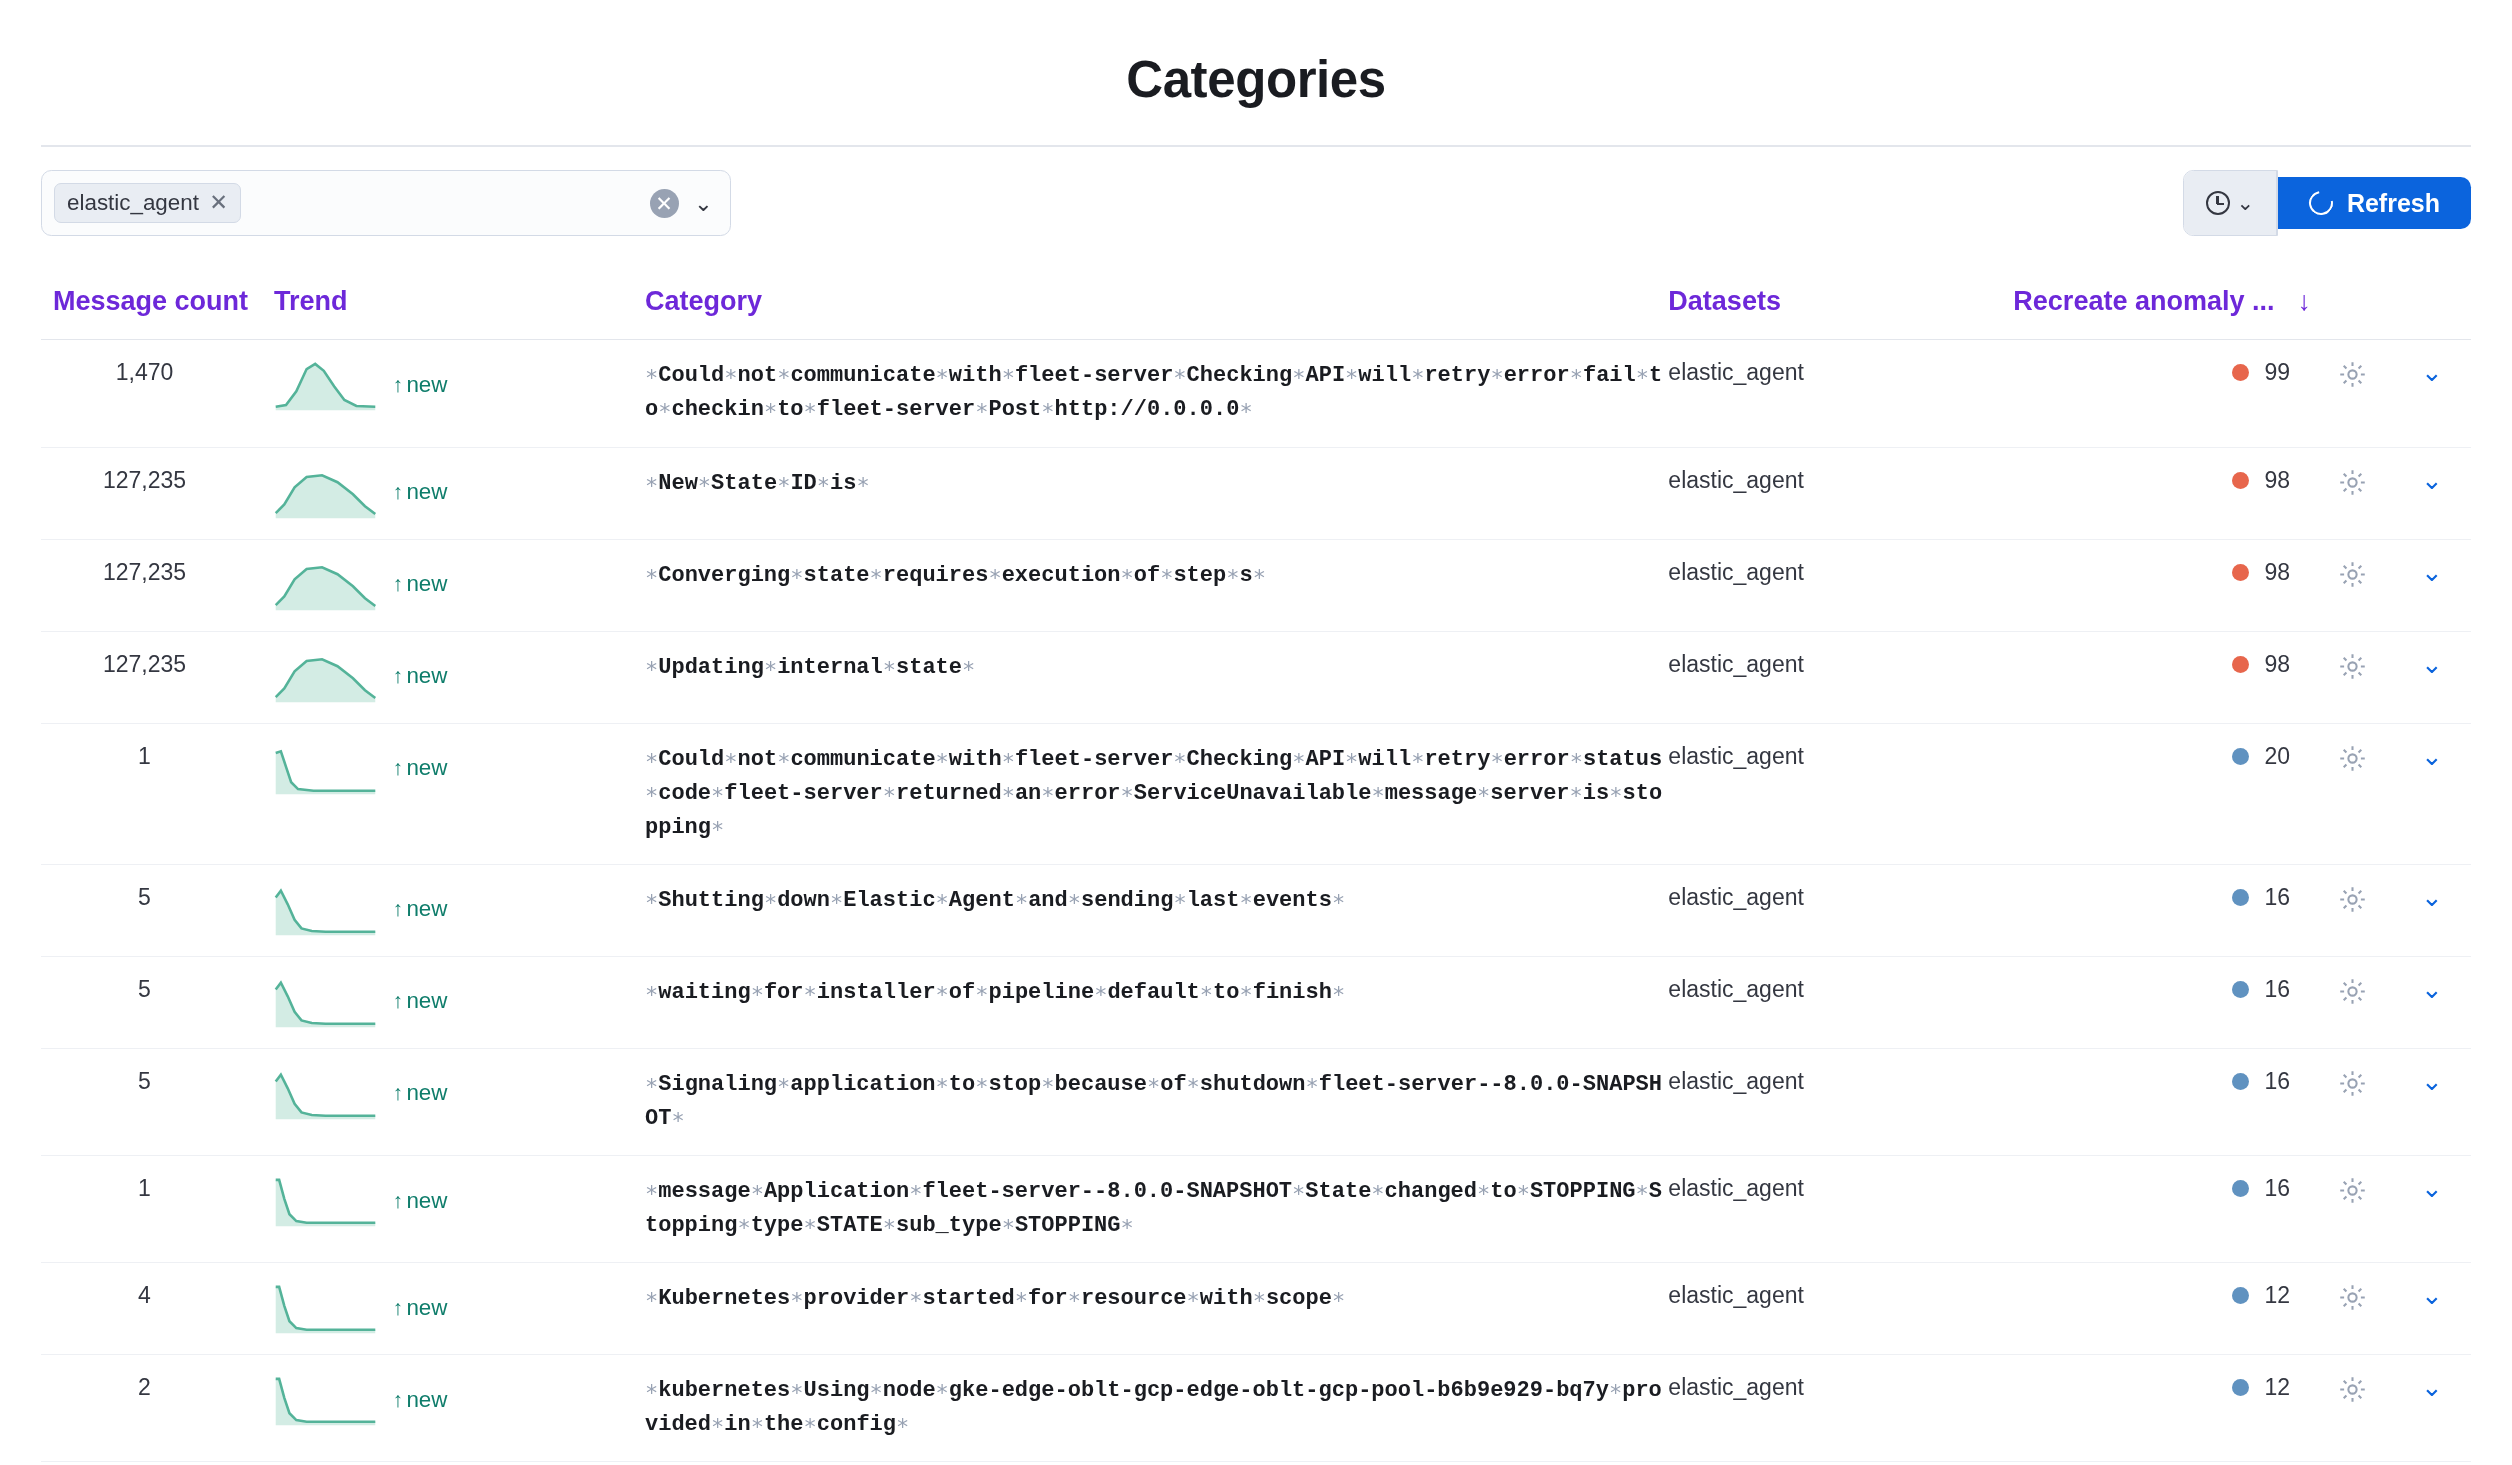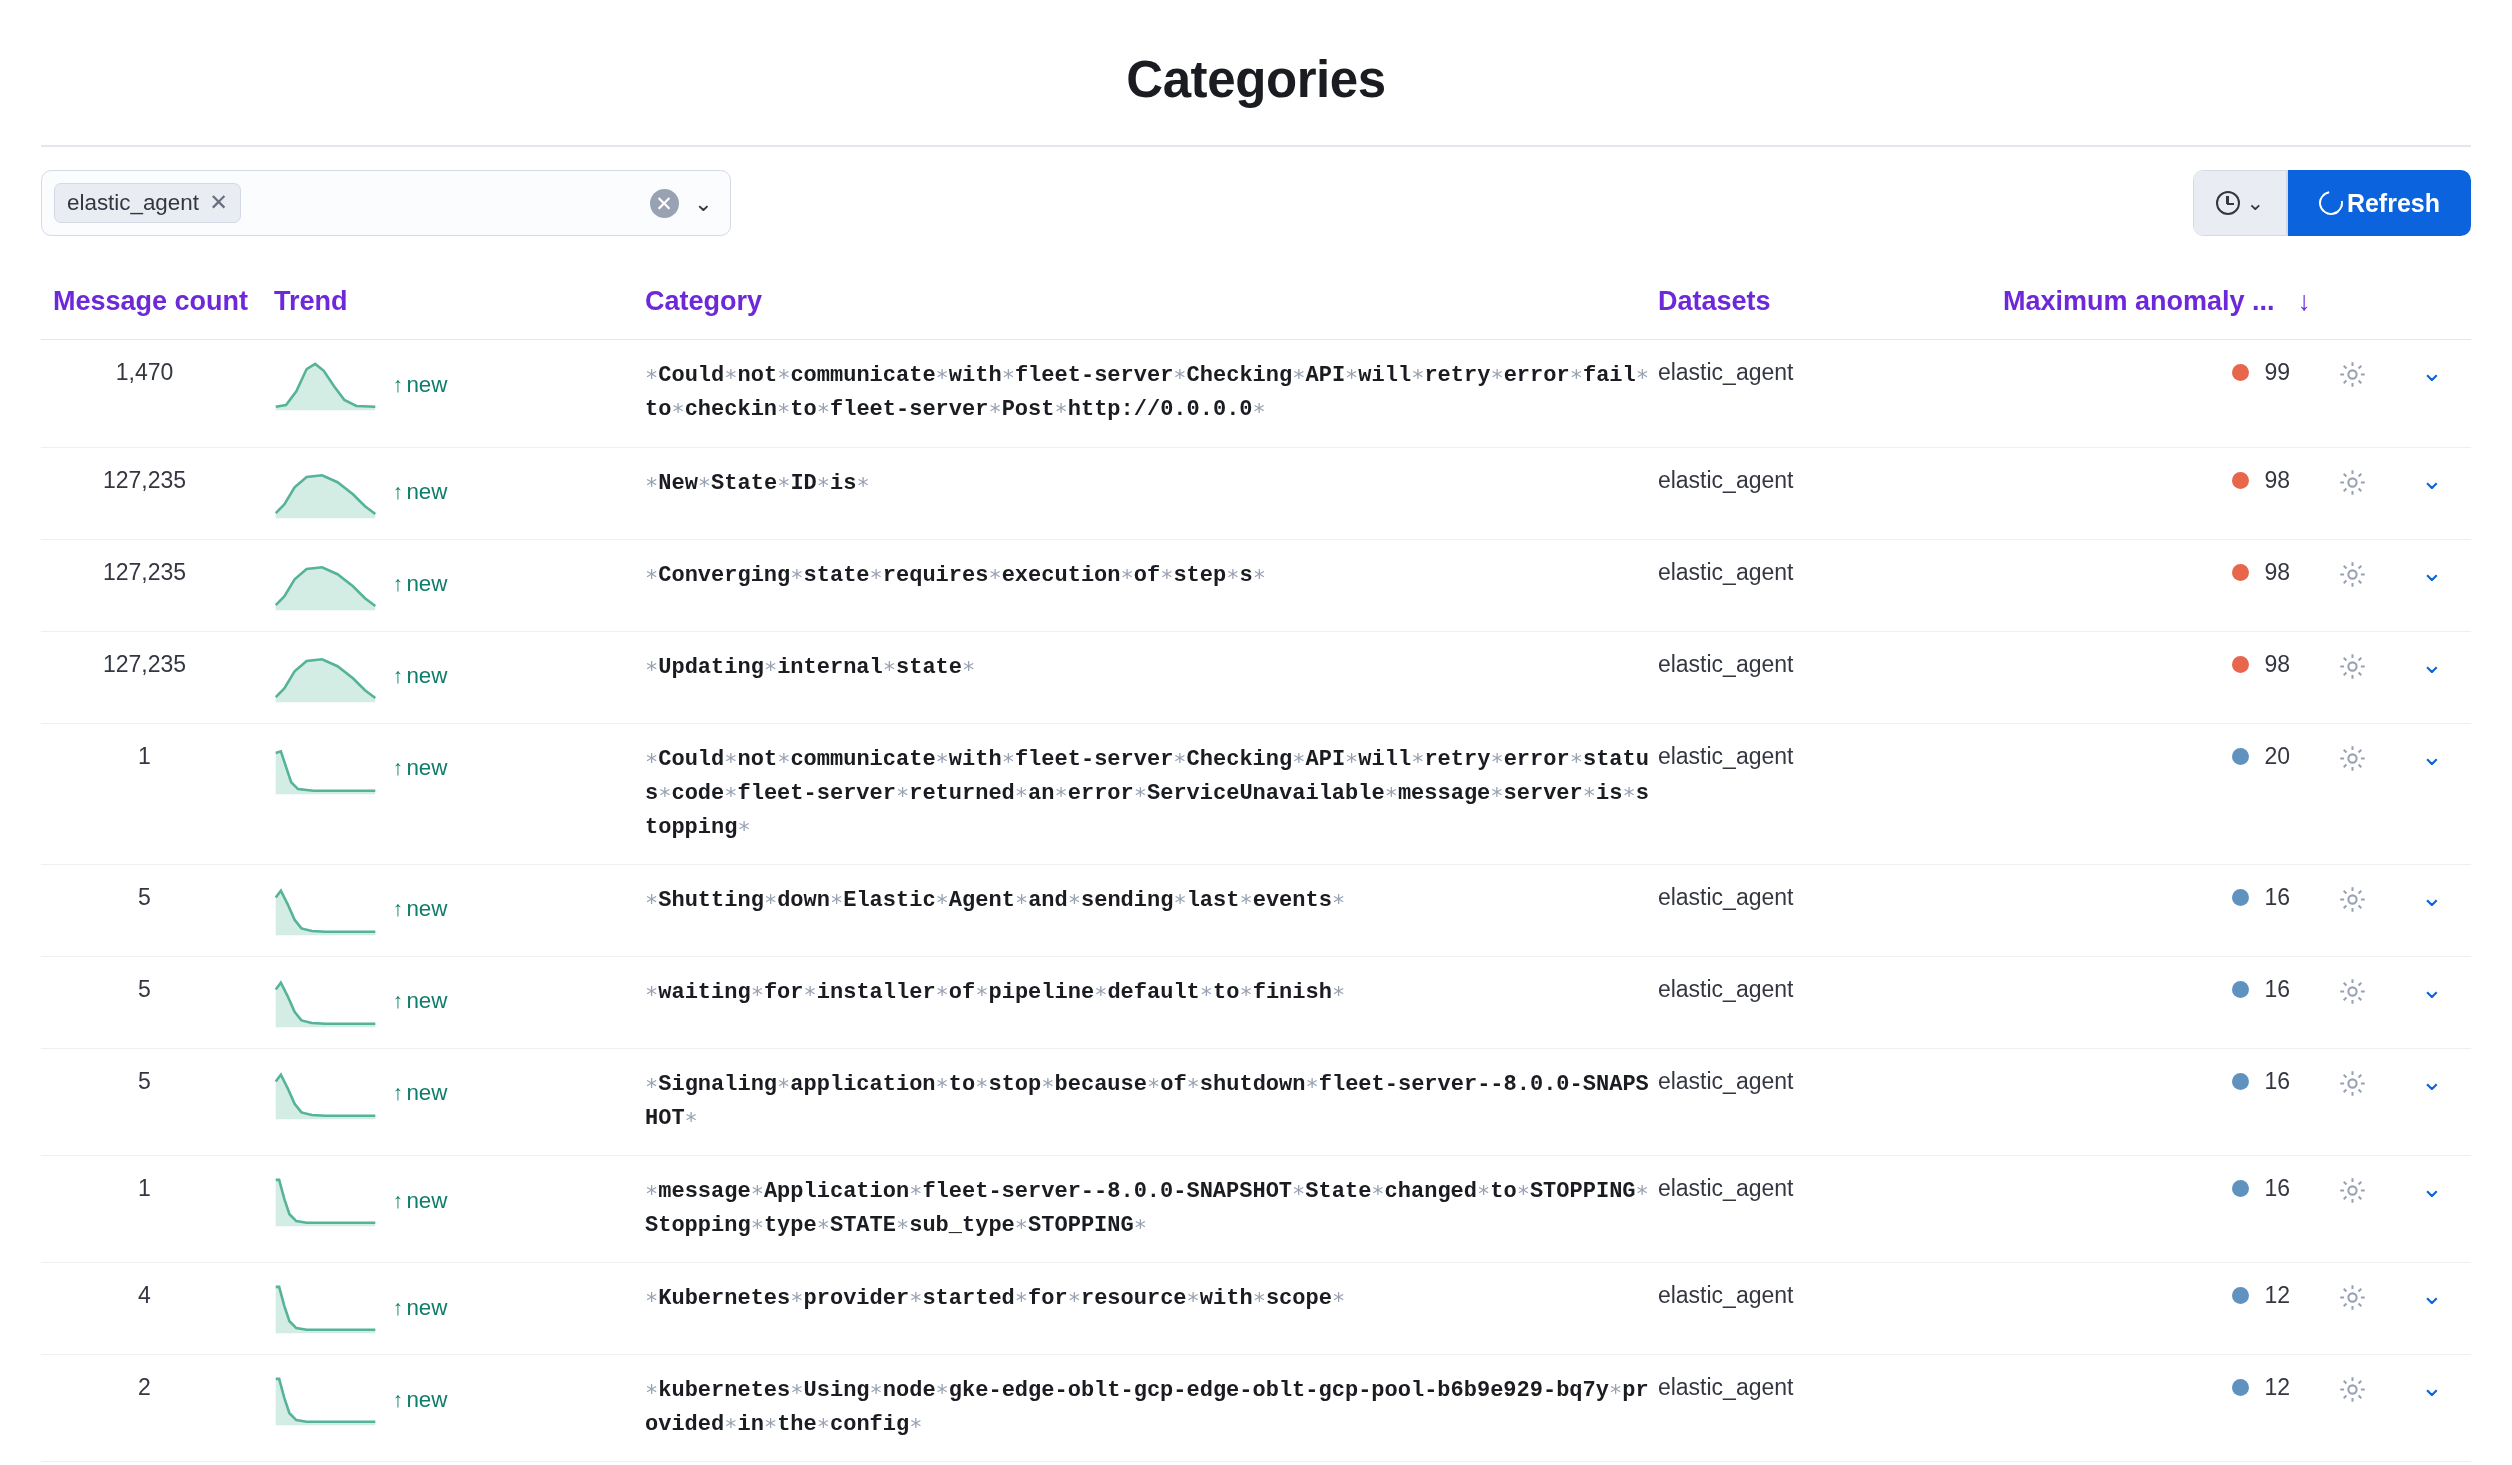--- a/index.html
+++ b/index.html
@@ -119,29 +119,29 @@
   .dr-dates {
     display: flex; align-items: center; gap: 22.4px;
     padding: 0 31px;
     font-size: 23px;
     color: #343741;
     white-space: nowrap;
     cursor: pointer;
   }
   .dr-arrow { color: #69707d; font-size: 23px;}
   .btn-refresh {
-    height: 66px;
+    height: 52px;
     background: #0b64dd;
     color: #fff;
     border: none;
     border-radius: 0 10.3px 10.3px 0;
     font-size: 25px;
     font-weight: 700;
     padding: 0 31px;
-    display: flex; align-items: center; gap: 4px;
+    display: flex; align-items: center; gap: 14px;
     cursor: pointer;
     font-family: "Liberation Sans", sans-serif;
   }
   .refresh-ico {
     width: 24px; height: 24px;
     border: 2.6px solid #fff; border-radius: 50%;
     border-top-color: transparent;
     transform: rotate(35deg);
   }
 
@@ -248,21 +248,21 @@
 
   <div class="table-wrap">
     <table>
       <thead>
         <tr>
           <th class="c-count">Message count</th>
           <th class="c-trend">Trend</th>
           <th class="c-cat">Category</th>
           <th class="c-ds">Datasets</th>
           <th class="c-anom">
-            <span>Maximum anomaly ...</span>
+            <span>Recreate anomaly ...</span>
             <span style="margin-left:15.5px">↓</span>
           </th>
           <th class="c-icon1"></th>
           <th class="c-icon2"></th>
         </tr>
       </thead>
       <tbody id="tbody">
           <tr>
             <td class="c-count">1,470</td>
             <td class="c-trend">

